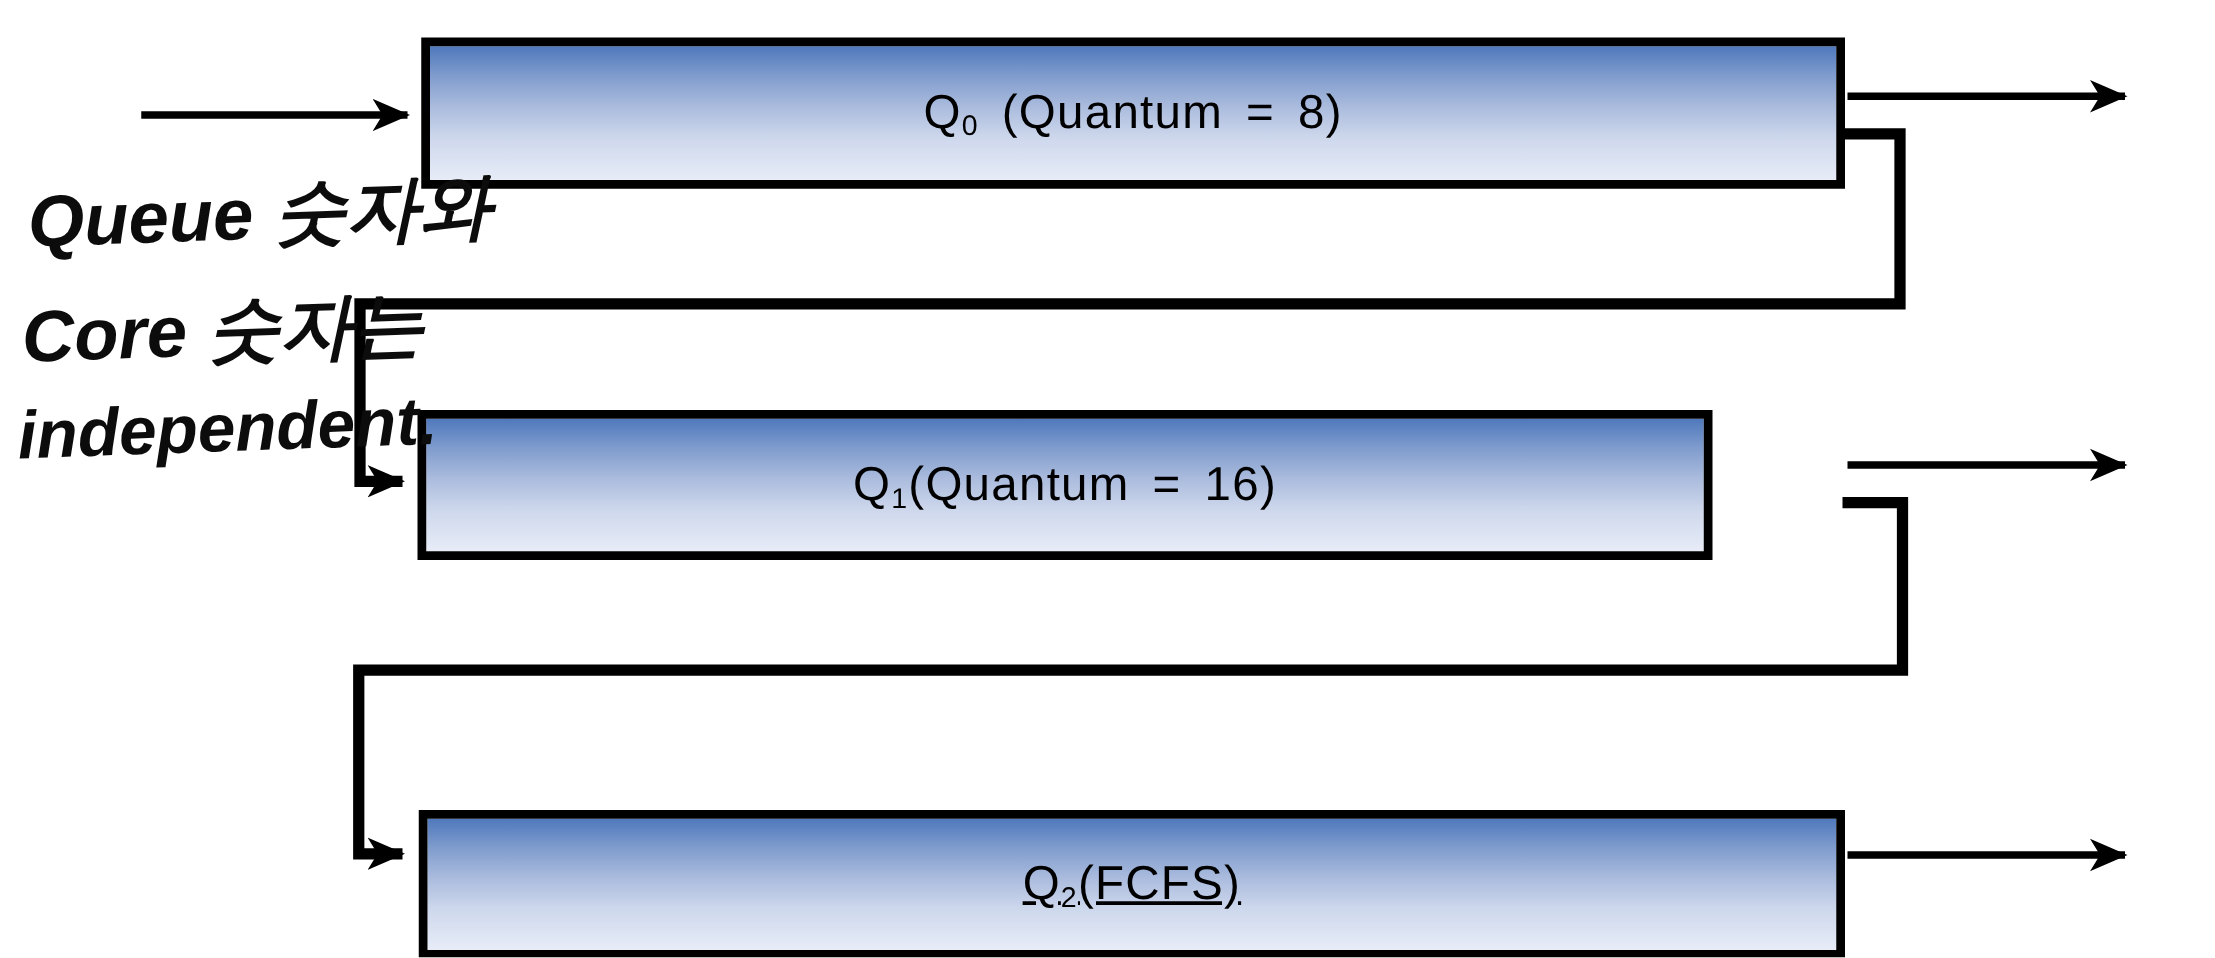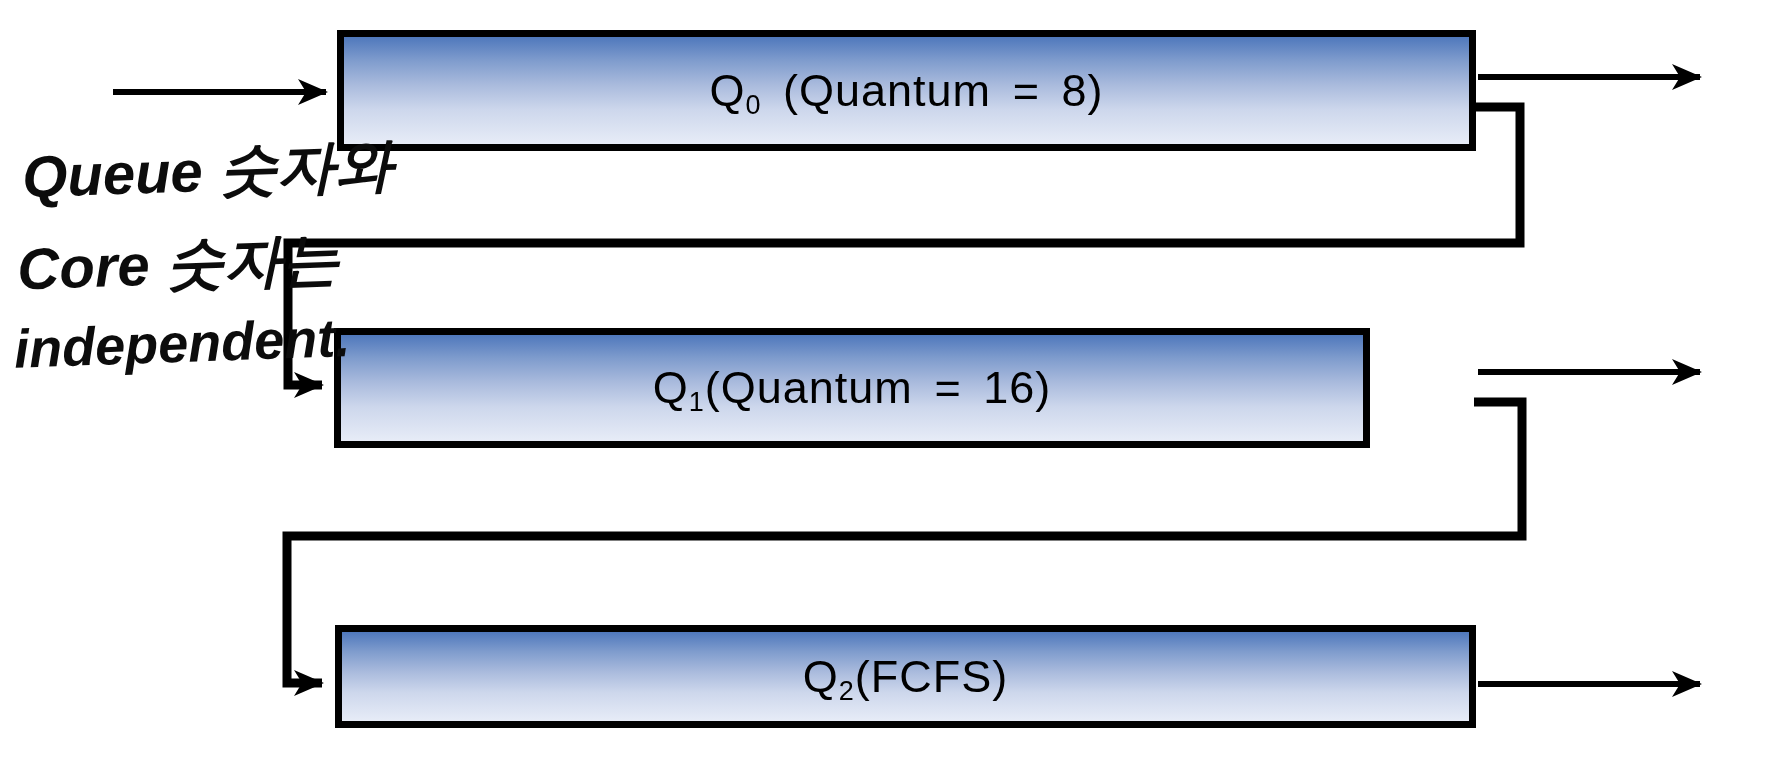--- a/index.html
+++ b/index.html
@@ -31,24 +31,24 @@
       #7f9ccd 22%,
       #aabbdd 45%,
       #cdd7ec 68%,
       #e7ecf7 100%);
     display: flex;
     align-items: center;
     justify-content: center;
   }
   .queue-box.q0 { left: 337px; top: 30px;  width: 1139px; height: 121px; }
   .queue-box.q1 { left: 334px; top: 328px; width: 1036px; height: 120px; }
-  .queue-box.q2 { left: 335px; top: 625px; width: 1141px; height: 103px; }
+  .queue-box.q2 { left: 335px; top: 648px; width: 1141px; height: 119px; text-decoration: underline; }
   .queue-label {
     color: #000000;
-    font-size: 45px;
+    font-size: 38px;
     letter-spacing: 1px;
     word-spacing: 0.18em;
     white-space: pre;
   }
   .queue-label sub {
     font-size: 0.60em;
     vertical-align: -0.28em;
     line-height: 0;
   }
   .annotation {

